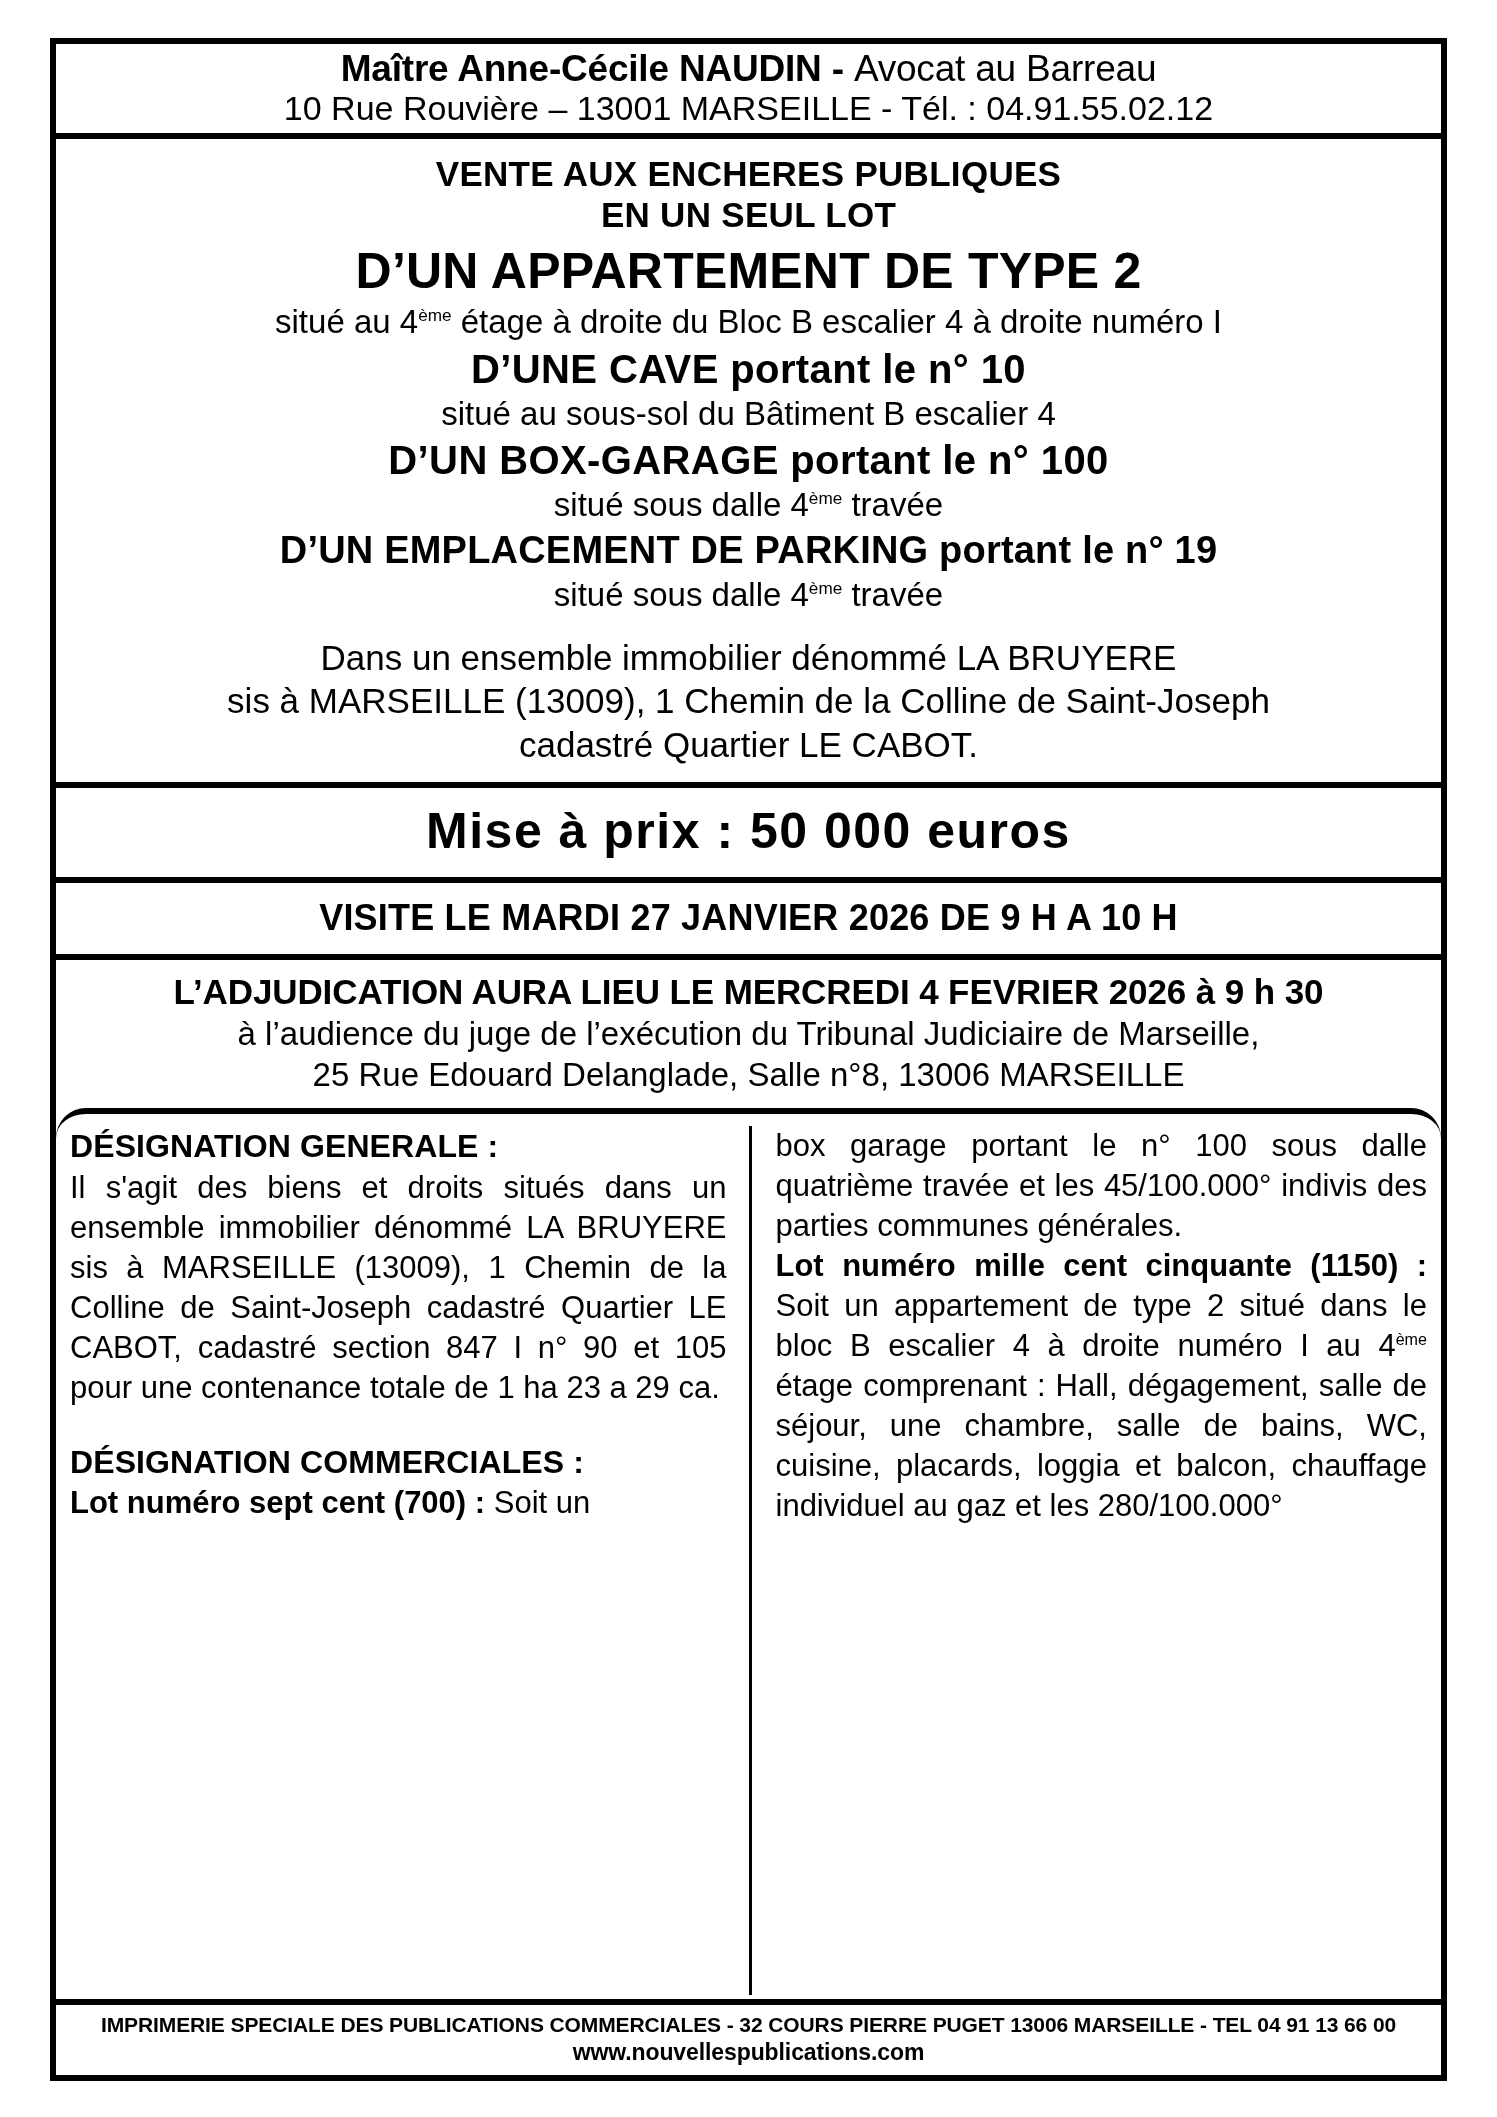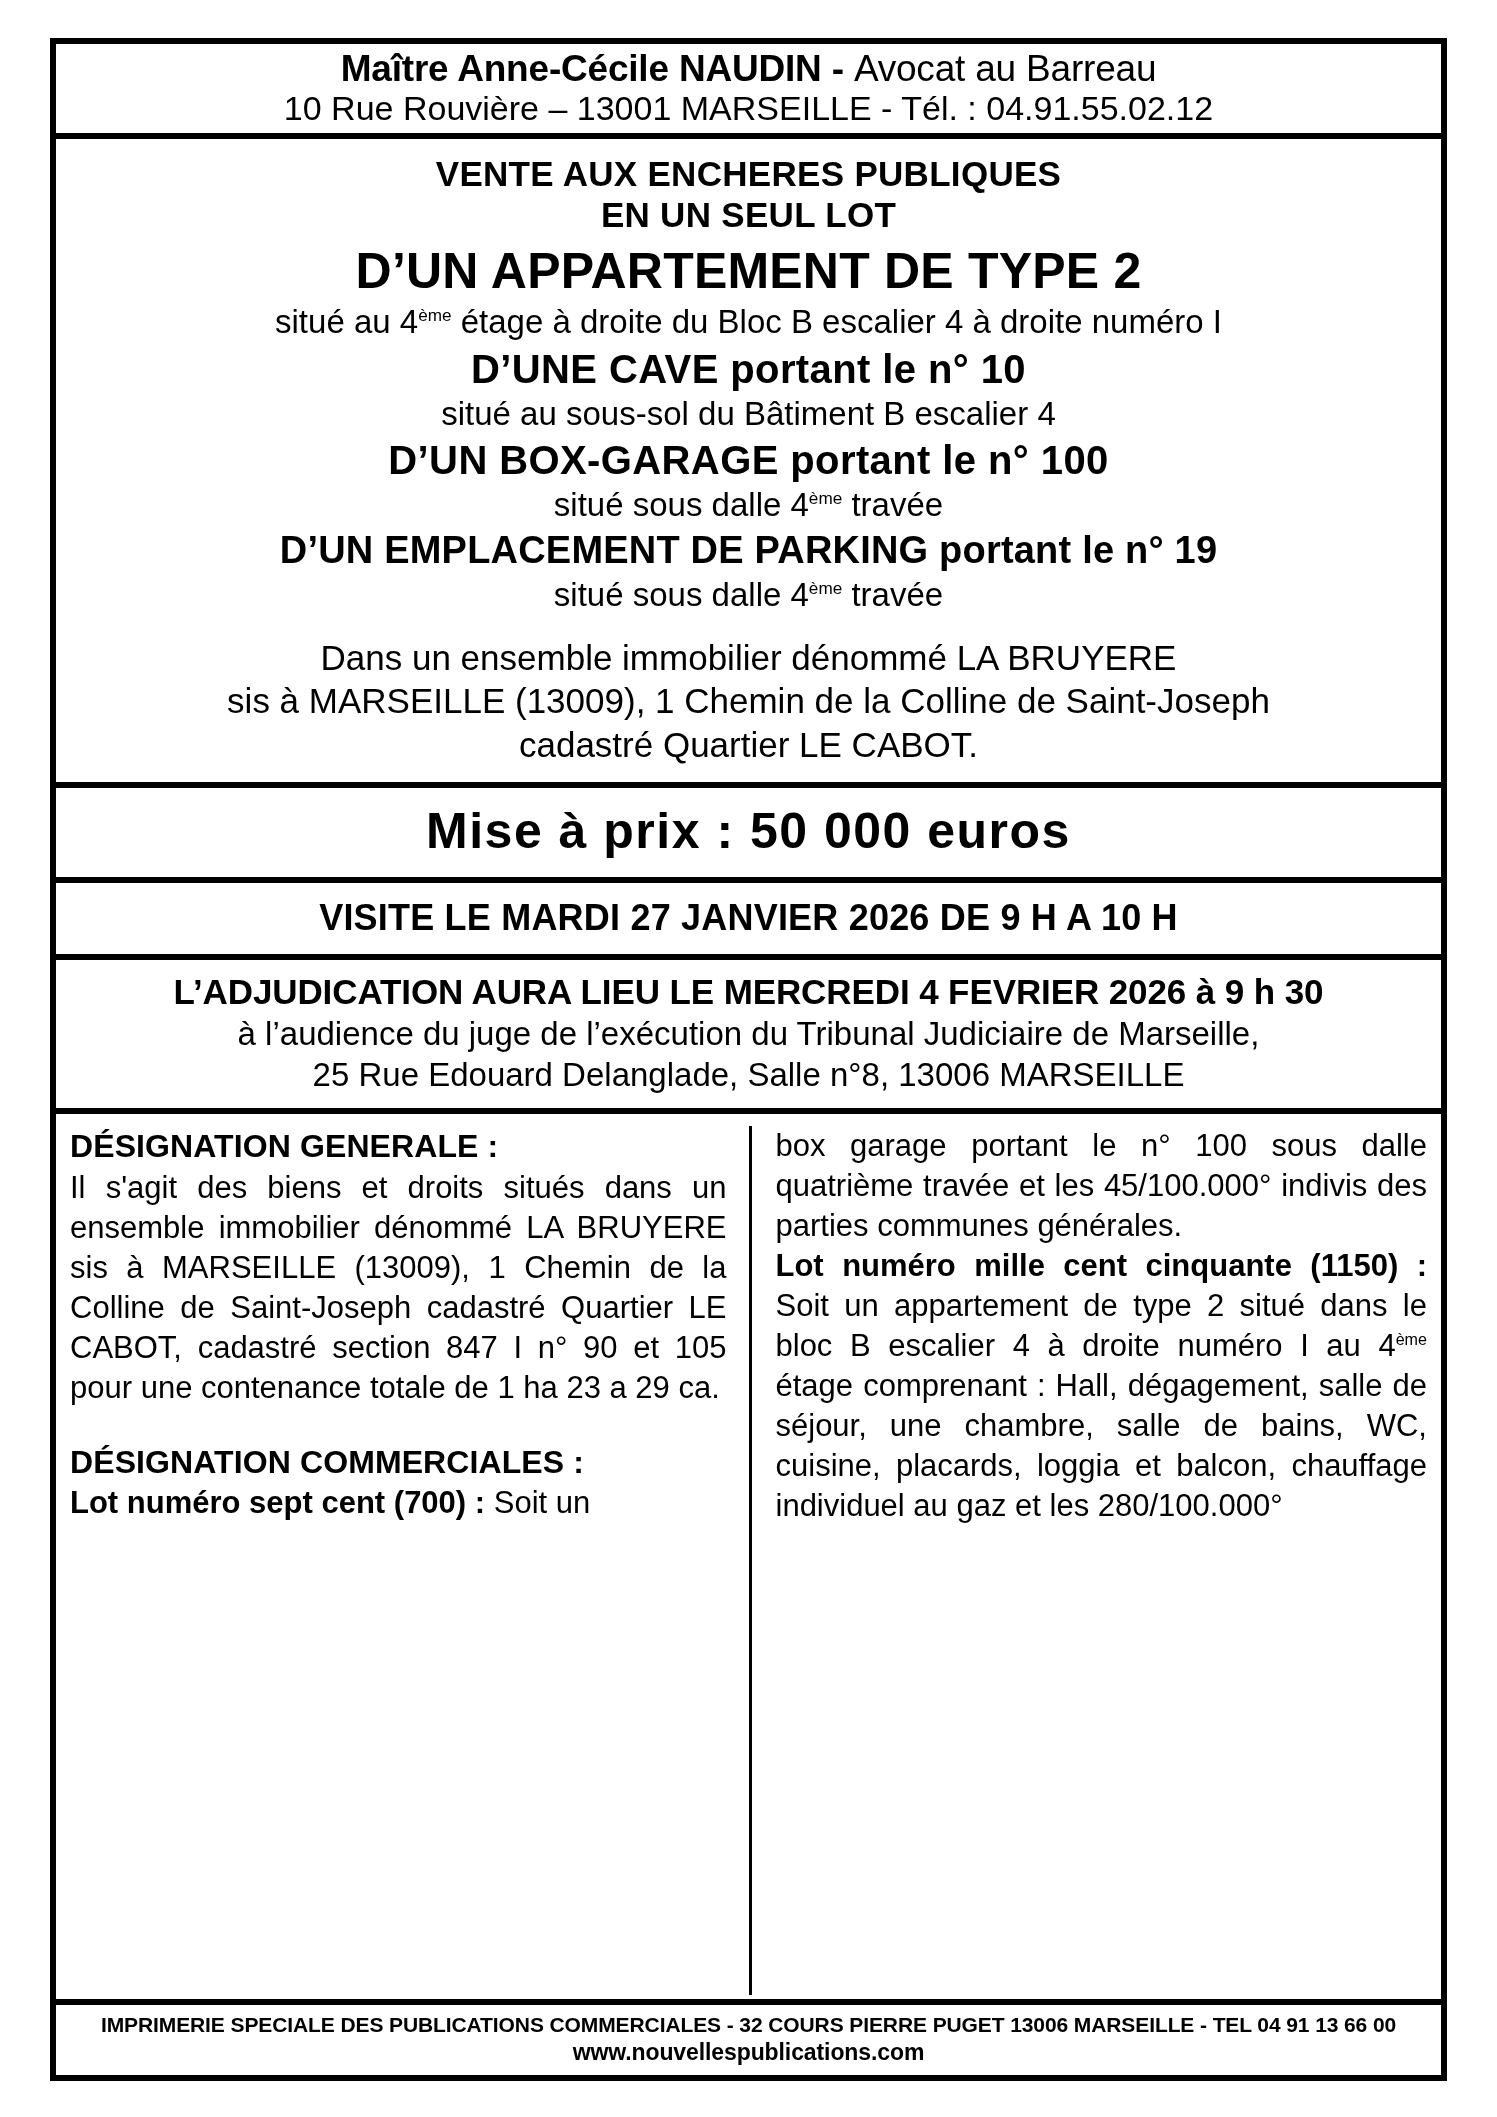--- a/index.html
+++ b/index.html
@@ -147,20 +147,21 @@
     margin-top: 1px;
   }
 
   
   .cols-band {
     display: flex;
     flex: 1 1 auto;
     padding: 12px 14px 4px 14px;
     text-align: left;
     min-height: 0;
+    border-radius: 30px;
   }
   .col {
     width: 50%;
     box-sizing: border-box;
     font-size: 31px;
     line-height: 1.29;
     text-align: justify;
     text-justify: inter-word;
     overflow: hidden;
   }

